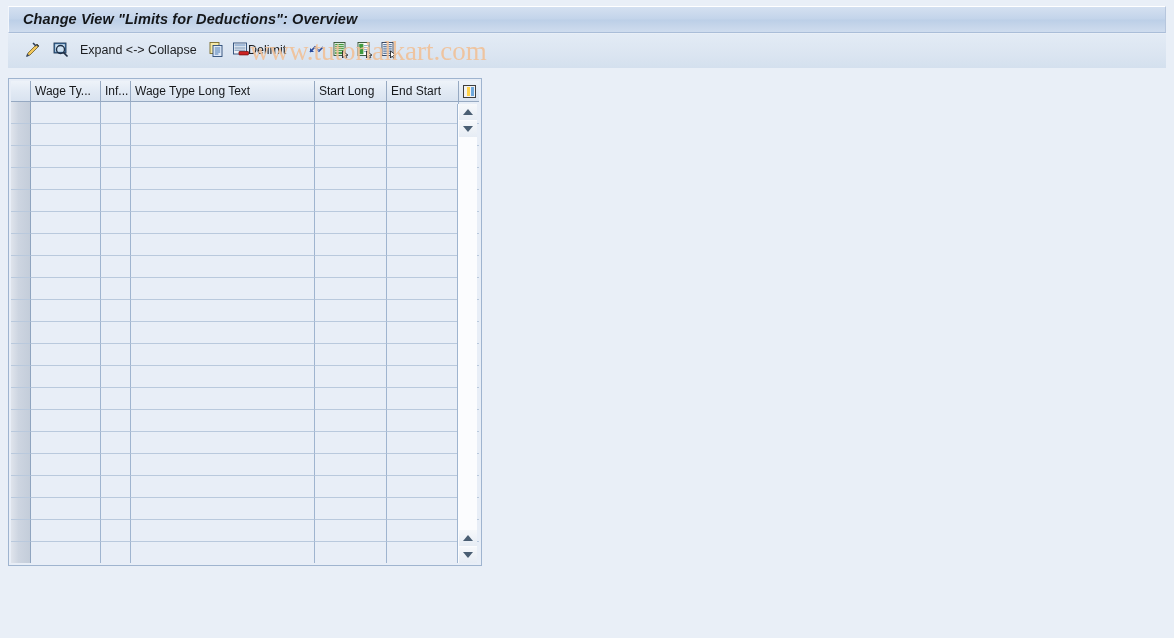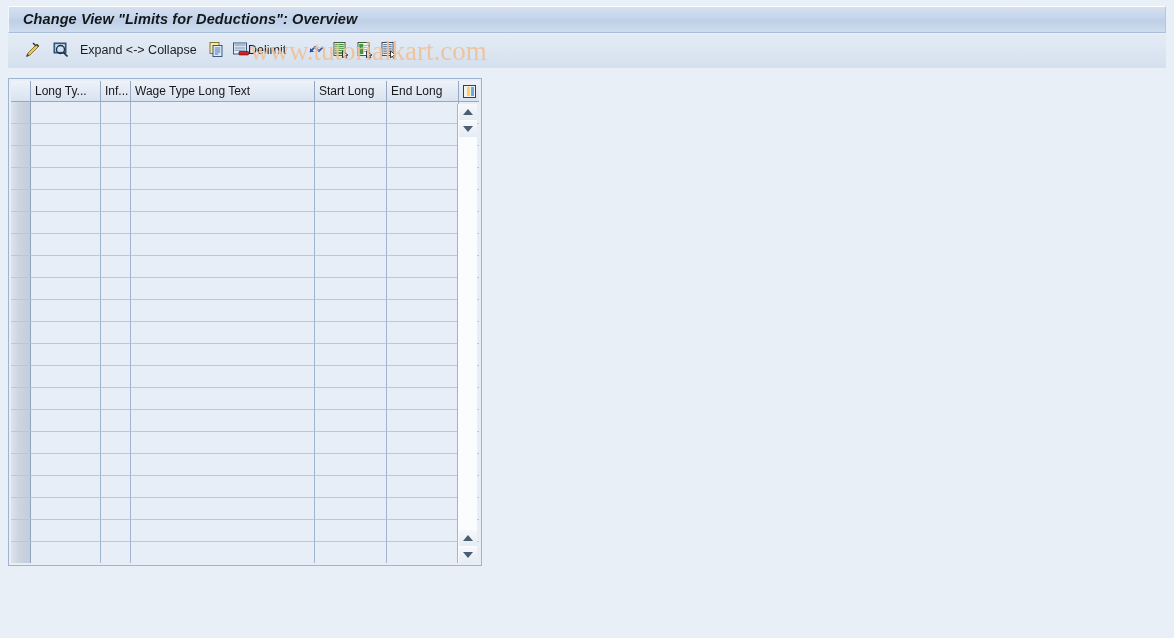--- a/index.html
+++ b/index.html
@@ -330,25 +330,25 @@
   </div>
 </div>
 
 <div id="watermark">www.tutorialkart.com</div>
 
 <div id="table-wrap">
   <div id="table-inner">
 
     <div id="thead">
       <div class="th corner"></div>
-      <div class="th c1">Long Ty...</div>
+      <div class="th c1">Wage Ty...</div>
       <div class="th c2">Inf...</div>
       <div class="th c3">Wage Type Long Text</div>
       <div class="th c4">Start Long</div>
-      <div class="th c5">End Long</div>
+      <div class="th c5">End Start</div>
       <div class="th cfg">
         <span class="cfg-icon"></span>
       </div>
     </div>
 
     <div id="tbody">
         <div class="trow">
           <div class="td sel"></div>
           <div class="td c1"></div>
           <div class="td c2"></div>

